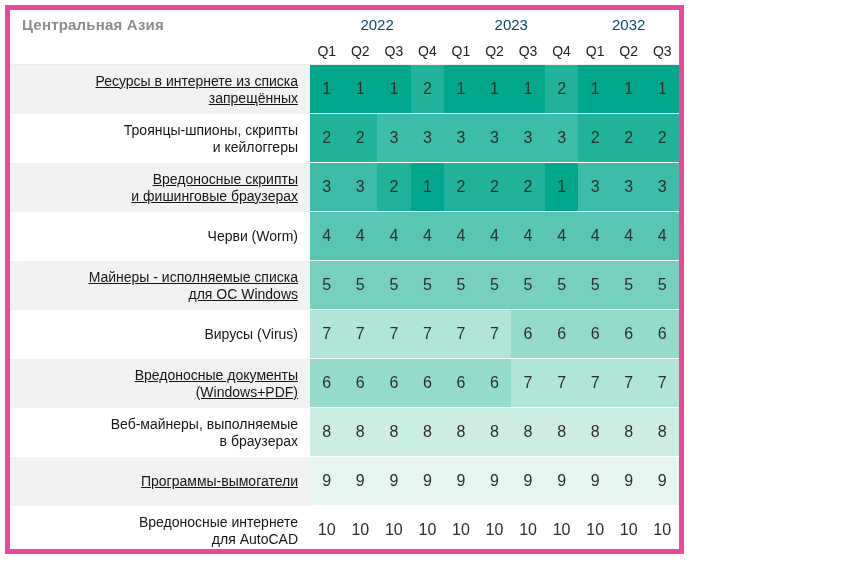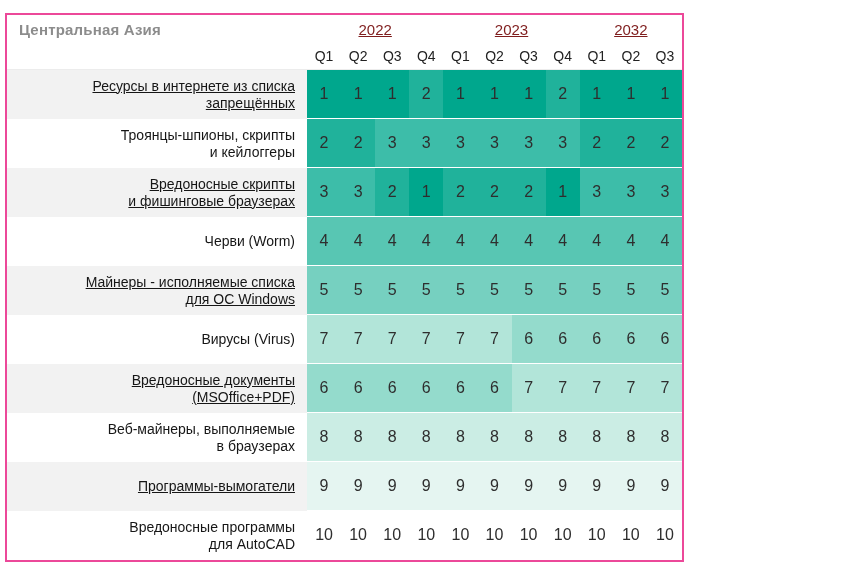--- a/index.html
+++ b/index.html
@@ -5,44 +5,44 @@
   html, body { margin: 0; padding: 0; background: #fff; }
   .stage {
     position: relative;
     width: 860px; height: 569px;
     background: #fff;
     font-family: "Liberation Sans", sans-serif;
     color: #1f1f1f;
   }
   .frame {
     position: absolute;
-    left: 5px; top: 13px;
+    left: 5px; top: 5px;
     width: 679px; height: 549px;
-    border: 2px solid #ec4899;
+    border: 5px solid #ec4899;
     box-sizing: border-box;
     background: #fff;
     overflow: hidden;
   }
   .grid {
     display: grid;
     grid-template-columns: 300px repeat(11, 1fr);
     grid-template-rows: 28px 27px repeat(10, 49px);
     width: 100%; height: 100%;
   }
   .title-cell {
     grid-column: 1;
     display: flex; align-items: center;
     padding-left: 12px;
     font-size: 15px; font-weight: bold;
     color: #8c8c8c;
     letter-spacing: 0.2px;
   }
   .year-cell {
     display: flex; align-items: center; justify-content: center;
-    font-size: 15px; color: #7f1d1d; text-decoration: underline;
+    font-size: 15px; color: #0c4a6e;
   }
   .q-spacer { grid-column: 1; border-bottom: 1px solid #ececec; }
   .q-cell {
     display: flex; align-items: center; justify-content: center;
     font-size: 14px; color: #222;
     border-bottom: 1px solid #ececec;
     text-align: center;
   }
   .row-label {
     grid-column: 1;
@@ -156,21 +156,21 @@
         <div class="rank-cell" style="background: rgb(178, 229, 217);">7</div>
         <div class="rank-cell" style="background: rgb(178, 229, 217);">7</div>
         <div class="rank-cell" style="background: rgb(178, 229, 217);">7</div>
         <div class="rank-cell" style="background: rgb(178, 229, 217);">7</div>
         <div class="rank-cell" style="background: rgb(148, 219, 204);">6</div>
         <div class="rank-cell" style="background: rgb(148, 219, 204);">6</div>
         <div class="rank-cell" style="background: rgb(148, 219, 204);">6</div>
         <div class="rank-cell" style="background: rgb(148, 219, 204);">6</div>
         <div class="rank-cell" style="background: rgb(148, 219, 204);">6</div>
         <div class="row-label alt">Вредоносные документы
-(MSOffice+PDF)</div>
+(Windows+PDF)</div>
         <div class="rank-cell" style="background: rgb(148, 219, 204);">6</div>
         <div class="rank-cell" style="background: rgb(148, 219, 204);">6</div>
         <div class="rank-cell" style="background: rgb(148, 219, 204);">6</div>
         <div class="rank-cell" style="background: rgb(148, 219, 204);">6</div>
         <div class="rank-cell" style="background: rgb(148, 219, 204);">6</div>
         <div class="rank-cell" style="background: rgb(148, 219, 204);">6</div>
         <div class="rank-cell" style="background: rgb(178, 229, 217);">7</div>
         <div class="rank-cell" style="background: rgb(178, 229, 217);">7</div>
         <div class="rank-cell" style="background: rgb(178, 229, 217);">7</div>
         <div class="rank-cell" style="background: rgb(178, 229, 217);">7</div>
@@ -193,21 +193,21 @@
         <div class="rank-cell" style="background: rgb(229, 245, 241);">9</div>
         <div class="rank-cell" style="background: rgb(229, 245, 241);">9</div>
         <div class="rank-cell" style="background: rgb(229, 245, 241);">9</div>
         <div class="rank-cell" style="background: rgb(229, 245, 241);">9</div>
         <div class="rank-cell" style="background: rgb(229, 245, 241);">9</div>
         <div class="rank-cell" style="background: rgb(229, 245, 241);">9</div>
         <div class="rank-cell" style="background: rgb(229, 245, 241);">9</div>
         <div class="rank-cell" style="background: rgb(229, 245, 241);">9</div>
         <div class="rank-cell" style="background: rgb(229, 245, 241);">9</div>
         <div class="rank-cell" style="background: rgb(229, 245, 241);">9</div>
-        <div class="row-label">Вредоносные программы
+        <div class="row-label">Вредоносные интернете
 для AutoCAD</div>
         <div class="rank-cell" style="background: rgb(255, 255, 255);">10</div>
         <div class="rank-cell" style="background: rgb(255, 255, 255);">10</div>
         <div class="rank-cell" style="background: rgb(255, 255, 255);">10</div>
         <div class="rank-cell" style="background: rgb(255, 255, 255);">10</div>
         <div class="rank-cell" style="background: rgb(255, 255, 255);">10</div>
         <div class="rank-cell" style="background: rgb(255, 255, 255);">10</div>
         <div class="rank-cell" style="background: rgb(255, 255, 255);">10</div>
         <div class="rank-cell" style="background: rgb(255, 255, 255);">10</div>
         <div class="rank-cell" style="background: rgb(255, 255, 255);">10</div>

